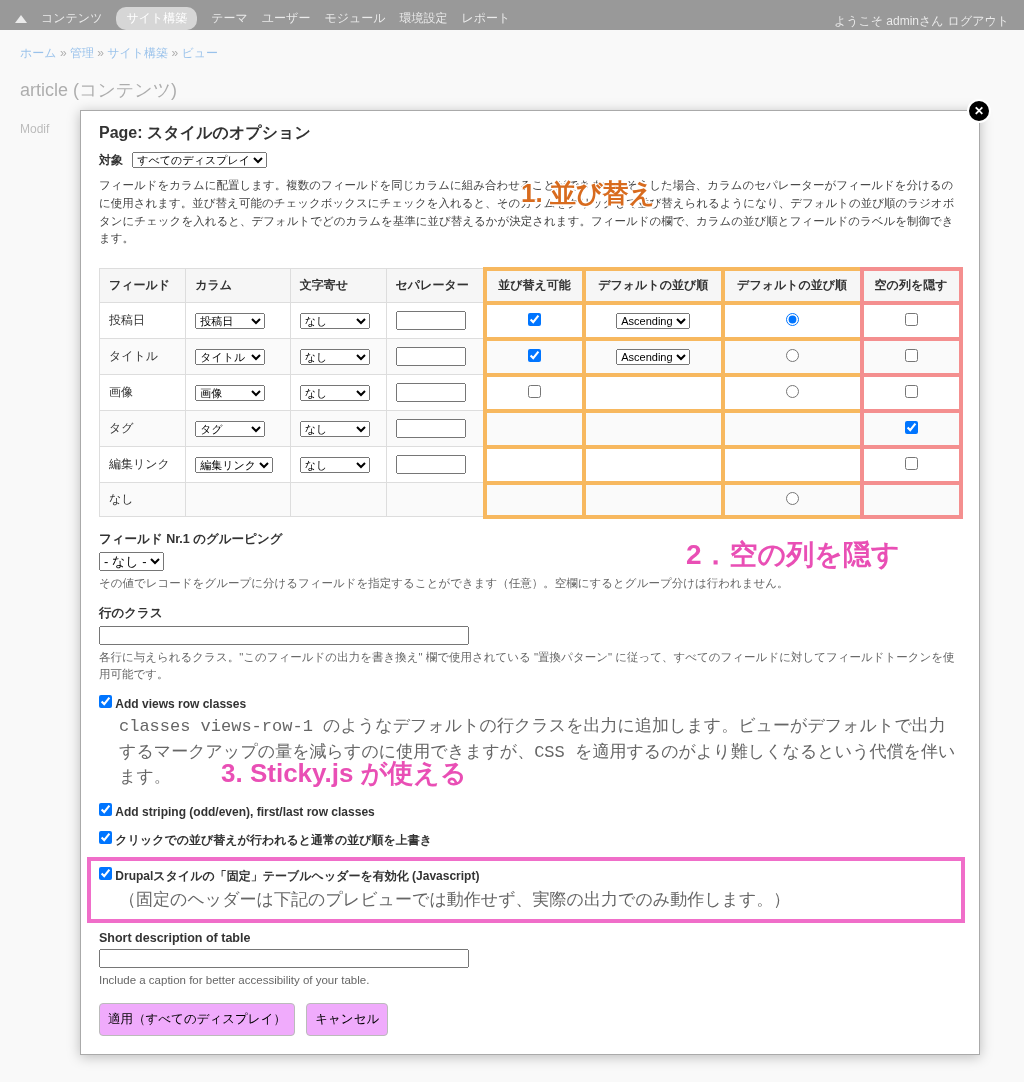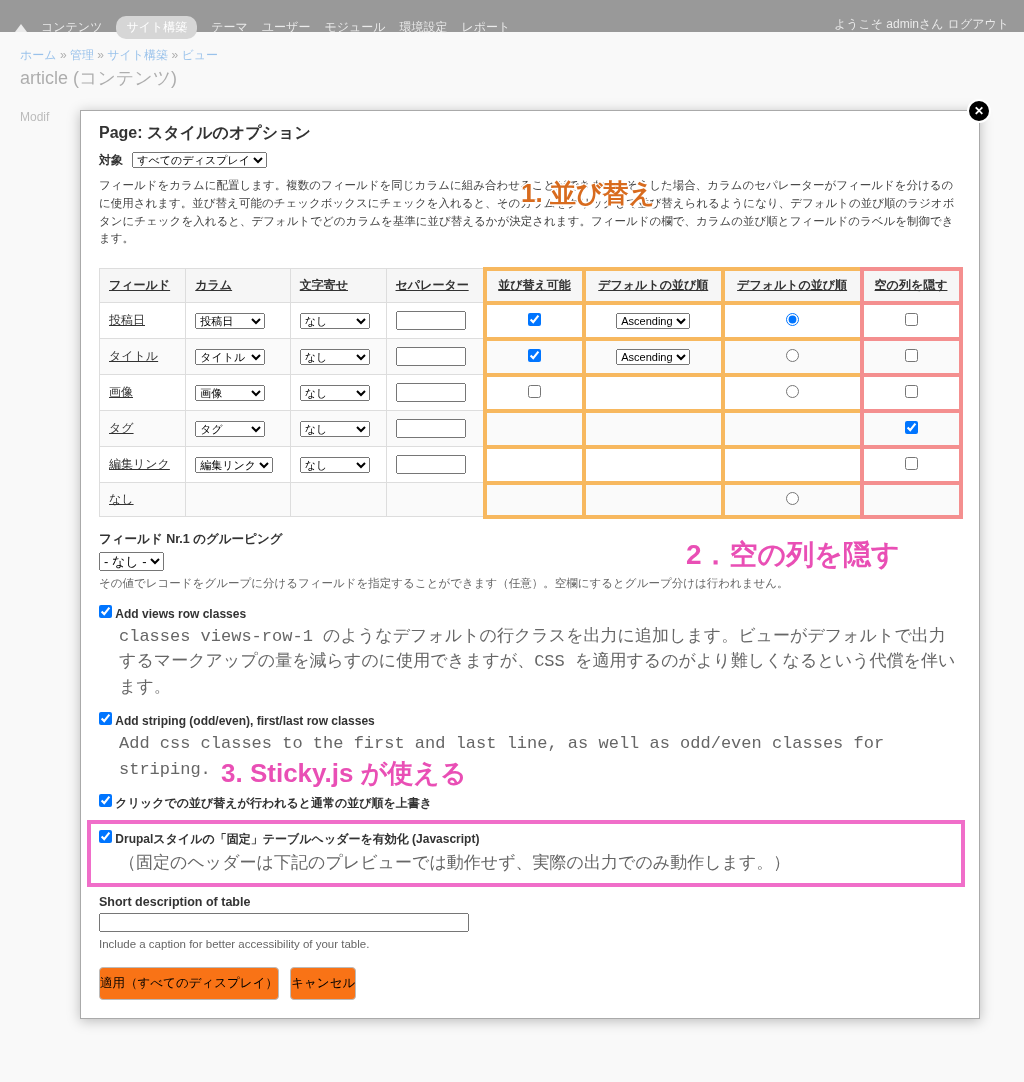--- a/index.html
+++ b/index.html
@@ -1,60 +1,60 @@
 <!DOCTYPE html>
 <html><head>
 <meta charset="utf-8">
 <style>
 * { box-sizing: border-box; margin: 0; padding: 0; }
 body { font-family: "Hiragino Kaku Gothic Pro", Meiryo, sans-serif; font-size: 12px; background: #f0f0f0; color: #333; }
 
-.topbar { background: #000; color: #ccc; padding: 16px 15px; height: 30px; display: flex; align-items: flex-start; justify-content: space-between; }
+.topbar { background: #000; color: #ccc; padding: 0 15px; height: 30px; display: flex; align-items: flex-end; justify-content: space-between; }
 .topbar-left { display: flex; align-items: center; gap: 14px; }
 .topbar-left a, .topbar-right a { color: #ccc; text-decoration: none; font-size: 12px; }
 .topbar-left a.active { background: #999; padding: 3px 10px; border-radius: 10px; color: #fff; }
 .topbar-right { display: flex; gap: 4px; }
 .home-icon { display: inline-block; width: 0; height: 0; border-left: 6px solid transparent; border-right: 6px solid transparent; border-bottom: 8px solid #ccc; }
 
 .page-wrap { padding: 15px 20px; }
-.breadcrumb { font-size: 12px; margin-bottom: 2px; }
+.breadcrumb { font-size: 12px; margin-bottom: 16px; }
 .breadcrumb a { color: #06c; text-decoration: none; }
 .page-title { font-size: 18px; font-weight: normal; margin-bottom: 14px; }
 
 .dim { position: fixed; inset: 0; background: rgba(255,255,255,0.6); }
 
 .dialog { position: absolute; left: 80px; top: 110px; width: 900px; background: #fff; border: 1px solid #aaa; box-shadow: 0 2px 12px rgba(0,0,0,0.25); z-index: 10; }
 .dialog-close { position: absolute; right: -12px; top: -12px; width: 24px; height: 24px; background: #000; border: 2px solid #fff; border-radius: 50%; color: #fff; font-weight: bold; text-align: center; line-height: 20px; cursor: pointer; }
 .dialog-inner { padding: 12px 18px 18px; }
 .dialog-title { font-size: 16px; font-weight: bold; margin-bottom: 8px; }
 .scope-row { margin-bottom: 8px; }
 .scope-row label { font-weight: bold; margin-right: 6px; }
 .scope-row select { font-size: 11px; }
 
 .desc { font-size: 11.5px; color: #444; line-height: 1.55; margin-bottom: 20px; }
 .desc-gray { color: #666; font-size: 11.5px; margin-top: 4px; line-height: 1.5; }
 
 table.fields { width: 100%; border-collapse: collapse; font-size: 12px; margin-bottom: 14px; }
-table.fields th, table.fields td { border: 1px solid #ddd; padding: 8px 9px; text-align: left; text-decoration: underline; }
+table.fields th, table.fields td { border: 1px solid #ddd; padding: 8px 9px; text-align: left; }
 table.fields th { background: #f6f6f6; font-weight: bold; }
 table.fields tr:nth-child(even) td { background: #fafafa; }
 table.fields td.c, table.fields th.c { text-align: center; }
 table.fields select { font-size: 11px; min-width: 70px; }
 table.fields input[type=text] { width: 70px; }
 
 .section { margin-bottom: 12px; }
 .section-label { font-weight: bold; font-size: 12.5px; margin-bottom: 4px; }
 .section select { font-size: 13px; }
 .section input.full { width: 370px; display: block; margin-bottom: 3px; }
 .chk-row { margin-bottom: 3px; }
 .chk-row label { font-weight: bold; }
 .chk-desc { padding-left: 20px; color: #666; font-size: 17px; line-height: 1.5; font-family: Liberation Mono, monospace; }
 
 .buttons { margin-top: 14px; }
-.buttons button { background: #f97316; border: 1px solid #bbb; border-radius: 4px; padding: 7px 0; font-size: 12.5px; cursor: pointer; margin-right: 8px; }
+.buttons button { background: #f0abfc; border: 1px solid #bbb; border-radius: 4px; padding: 7px 8px; font-size: 12.5px; cursor: pointer; margin-right: 8px; }
 
 
 .hl-orange { outline: 4px solid #f7b85f; outline-offset: -2px; }
 .hl-pink1 { outline: 4px solid #f48f8f; outline-offset: -2px; }
 .hl-pink2 { outline: 4px solid #f06ec9; outline-offset: 0px; display: block; padding: 6px 8px; margin-left: -8px; }
 
 .annot { position: absolute; font-size: 26px; font-weight: bold; color: #d86b1e; text-shadow: 2px 2px 0 #fff, -1px -1px 0 #fff, 1px -1px 0 #fff, -1px 1px 0 #fff; z-index: 20; pointer-events: none; }
 .annot.pink { color: #e94fb5; }
 .annot.a1 { left: 440px; top: 65px; }
 .annot.a2 { left: 605px; top: 425px; font-size: 28px; }
@@ -183,29 +183,33 @@
           </tr>
         </tbody>
     </table>
 
     <div class="section">
       <div class="section-label">フィールド Nr.1 のグルーピング</div>
       <select><option>- なし -</option></select>
       <div class="desc-gray">その値でレコードをグループに分けるフィールドを指定することができます（任意）。空欄にするとグループ分けは行われません。</div>
     </div>
 
+    <div class="section">
+      <div class="section-label">行のクラス</div>
+      <input type="text" class="full" style="">
+      <div class="desc-gray">各行に与えられるクラス。"このフィールドの出力を書き換え" 欄で使用されている "置換パターン" に従って、すべてのフィールドに対してフィールドトークンを使用可能です。</div>
+    </div>
 
     <div class="section">
       <div class="chk-row"><input type="checkbox" checked="" style=""> <label>Add views row classes</label></div>
       <div class="chk-desc">classes views-row-1 のようなデフォルトの行クラスを出力に追加します。ビューがデフォルトで出力するマークアップの量を減らすのに使用できますが、CSS を適用するのがより難しくなるという代償を伴います。</div>
     </div>
 
     <div class="section">
       <div class="chk-row"><input type="checkbox" checked="" style=""> <label>Add striping (odd/even), first/last row classes</label></div>
-      <div class="chk-desc">Add css classes to the first and last line, as well as odd/even classes for striping.</div>
     </div>
 
     <div class="section">
       <div class="chk-row"><input type="checkbox" checked="" style=""> <label>クリックでの並び替えが行われると通常の並び順を上書き</label></div>
     </div>
 
     <div class="section hl-pink2">
       <div class="chk-row"><input type="checkbox" checked="" style=""> <label>Drupalスタイルの「固定」テーブルヘッダーを有効化 (Javascript)</label></div>
       <div class="chk-desc">（固定のヘッダーは下記のプレビューでは動作せず、実際の出力でのみ動作します。）</div>
     </div>

